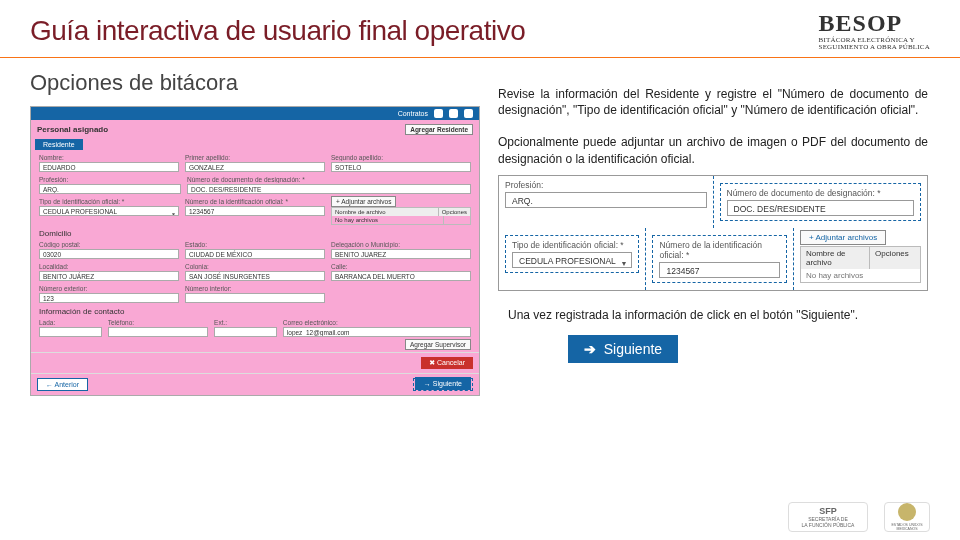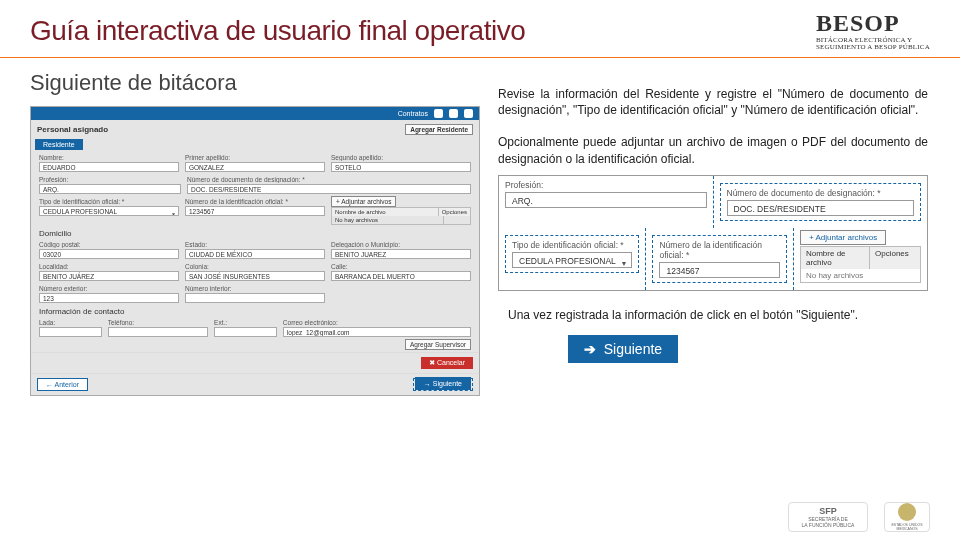--- a/index.html
+++ b/index.html
@@ -11,21 +11,21 @@
   .logo-besop .big { font-size: 24px; font-weight: bold; letter-spacing: 1px; }
   .logo-besop .small { font-size: 7px; line-height: 1; letter-spacing: 0.2px; }
 
   .content { display: flex; padding: 12px 20px 0 30px; gap: 18px; }
   .left { width: 450px; }
   .right { width: 430px; font-size: 12px; color: #222; }
 
   .subtitle { font-size: 22px; font-weight: 400; color: #444; margin-bottom: 10px; }
 
   
-  .app { border: 1px solid #aaa; font-size: 7px; color: #333; background: #e5e5e5; }
+  .app { border: 1px solid #aaa; font-size: 7px; color: #333; background: #f9a8d4; }
   .app .toolbar { background: #1565a5; color: #fff; display: flex; justify-content: flex-end; align-items: center; padding: 2px 6px; gap: 6px; }
   .app .toolbar .icon { width: 9px; height: 9px; background: #fff; border-radius: 2px; }
   .app .panel-title { font-weight: bold; font-size: 8px; padding: 4px 6px; display: flex; justify-content: space-between; align-items: center; }
   .app .btn-small { border: 1px solid #888; background: #fafafa; padding: 1px 4px; font-size: 6.5px; }
   .app .tab { background: #1565a5; color: #fff; display: inline-block; padding: 2px 8px; font-size: 7px; margin-left: 4px; }
   .app .section { padding: 4px 8px; }
   .app .row { display: flex; gap: 6px; margin-bottom: 4px; }
   .app .col { flex: 1; min-width: 0; }
   .app label { display: block; font-size: 6.5px; color: #555; margin-bottom: 1px; white-space: nowrap; overflow: hidden; }
   .app .input { border: 1px solid #aaa; background: #fff; height: 10px; padding: 0 3px; font-size: 6.5px; line-height: 10px; overflow: hidden; white-space: nowrap; }
@@ -72,27 +72,27 @@
   .footer-logos .lgo.sfn { width: 80px; }
 </style>
 </head>
 <body>
 
 <div class="header">
   <h1>Guía interactiva de usuario final operativo</h1>
   <div class="logo-besop">
     <div class="big">BESOP</div>
     <div class="small">BITÁCORA ELECTRÓNICA Y</div>
-    <div class="small">SEGUIMIENTO A BESOP PÚBLICA</div>
+    <div class="small">SEGUIMIENTO A OBRA PÚBLICA</div>
   </div>
 </div>
 
 <div class="content">
   <div class="left">
-    <div class="subtitle">Siguiente de bitácora</div>
+    <div class="subtitle">Opciones de bitácora</div>
 
     <div class="app">
       <div class="toolbar">
         <span>Contratos</span>
         <span class="icon"></span>
         <span class="icon"></span>
         <span class="icon"></span>
       </div>
       <div class="panel-title">
         <span>Personal asignado</span>

